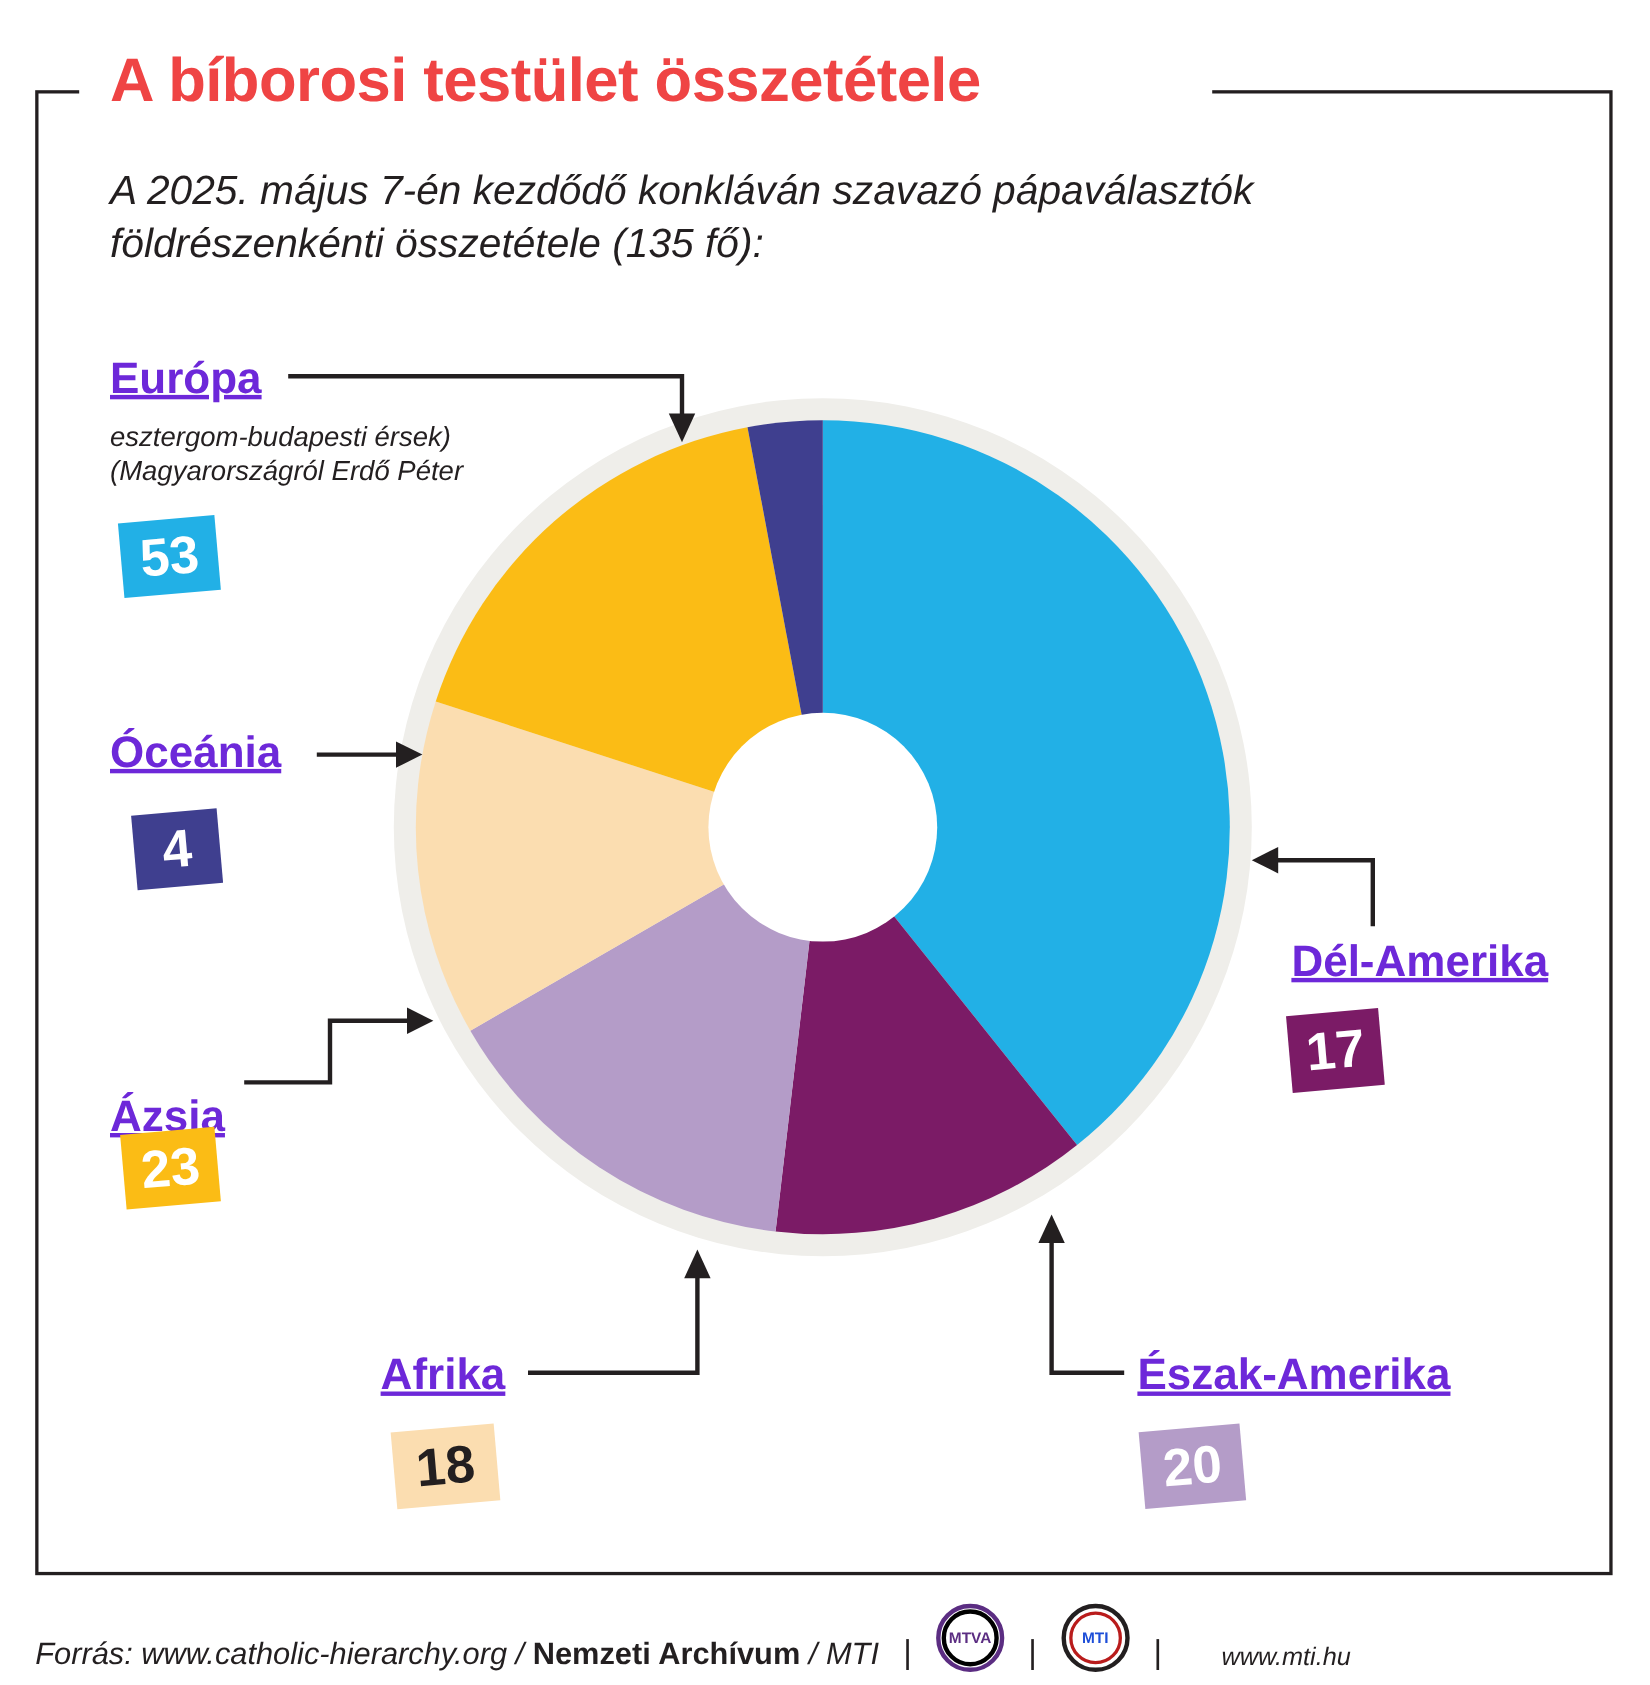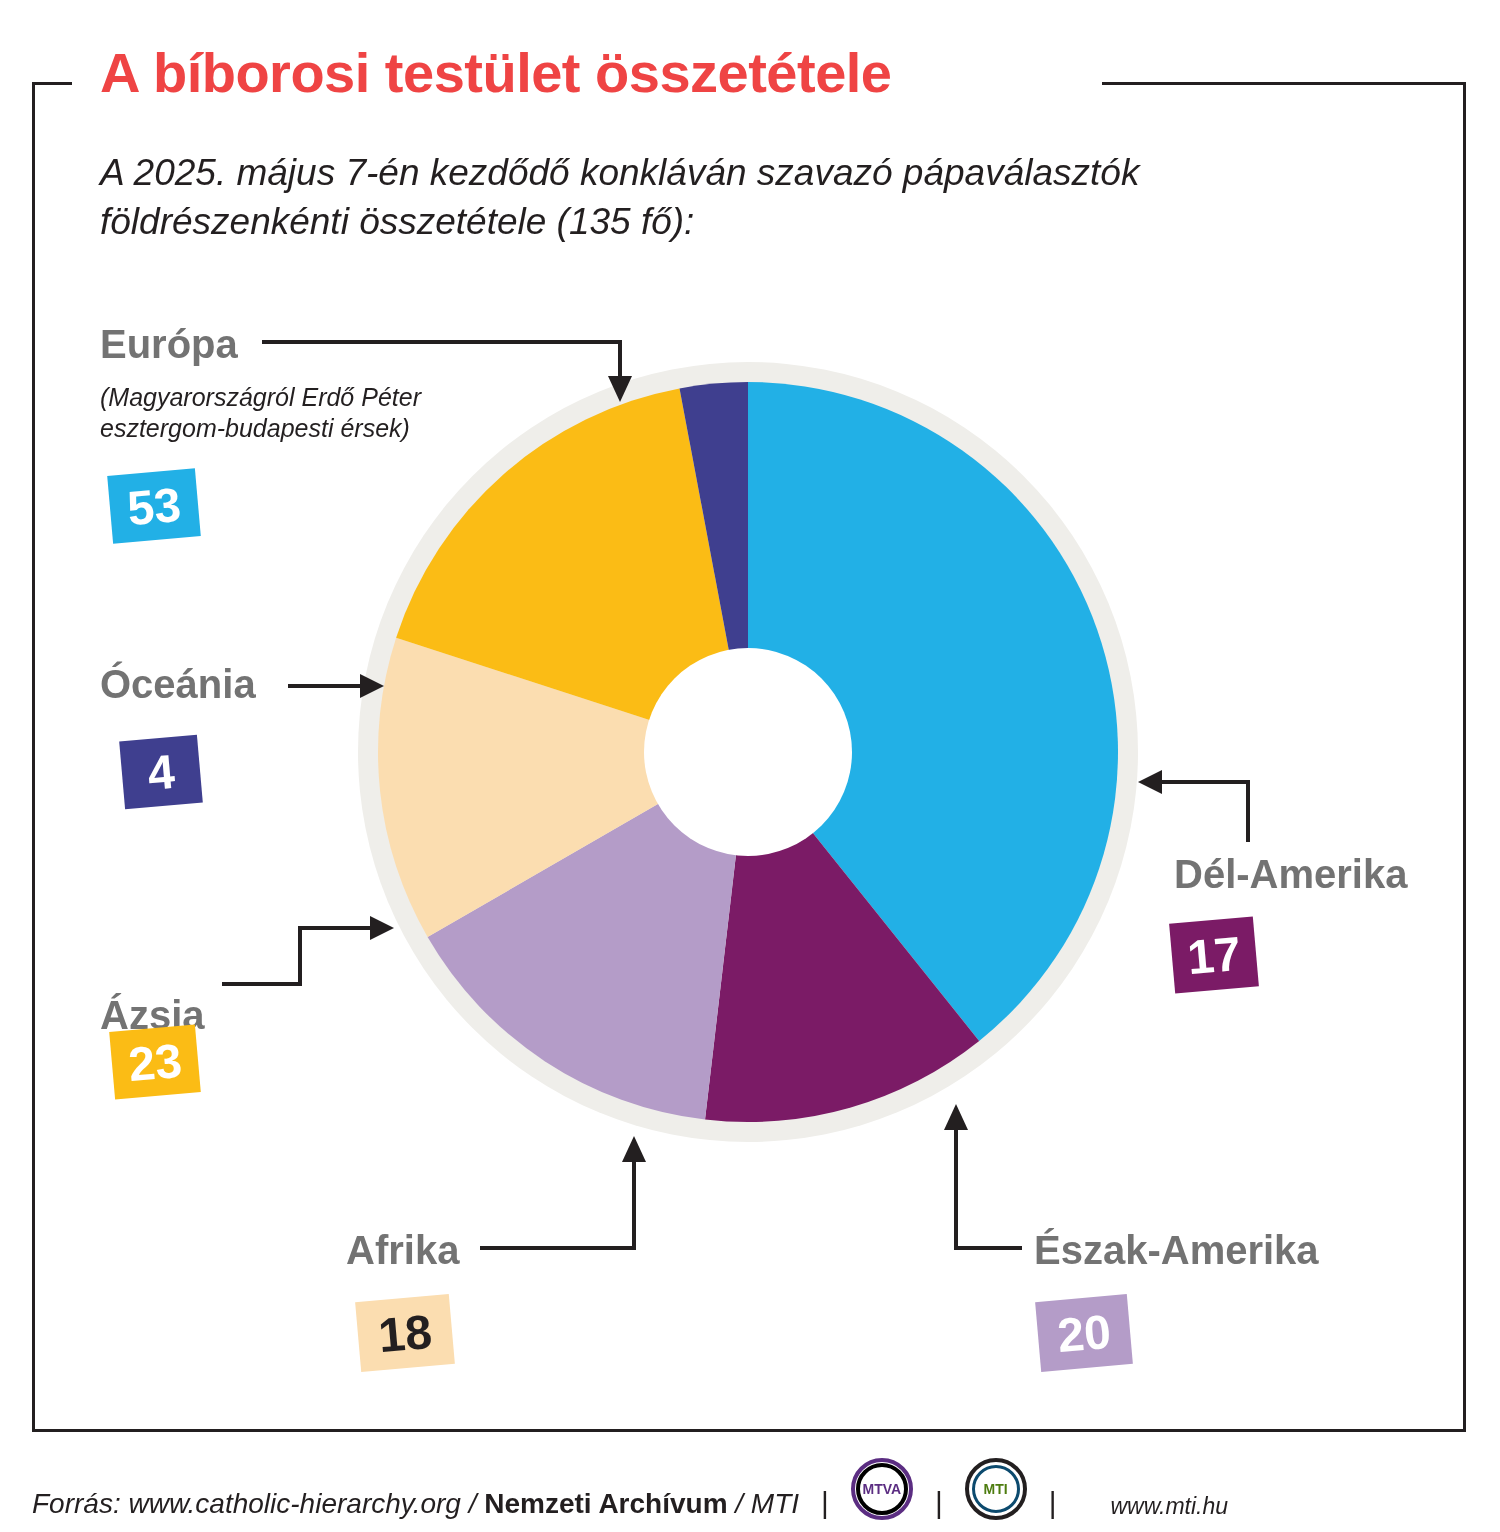--- a/index.html
+++ b/index.html
@@ -67,22 +67,23 @@
     left: 348px;
     top: 352px;
     width: 800px;
     height: 800px;
   }
 
   
   .lbl {
     position: absolute;
     font-weight: bold;
-    color: #737373;
-    white-space: nowrap;
+    color: #6d28d9;
+    white-space: nowrap;
+    text-decoration: underline;
   }
   .lbl-note {
     position: absolute;
     font-style: italic;
     font-size: 25px;
     line-height: 1.22;
     color: #231f20;
     white-space: nowrap;
   }
   .chip {
@@ -159,23 +160,23 @@
     box-sizing: border-box;
   }
   .logo-mtva { border: 4px solid #5b2d82; color: #5b2d82; }
   .logo-mtva span {
     border: 4px solid #000000; border-radius: 50%;
     width: 44px; height: 44px; display:flex; align-items:center; justify-content:center;
     font-size: 14px;
   }
   .logo-mti { border: 4px solid #231f20; color: #231f20; }
   .logo-mti span {
-    border: 3px solid #0c4a6e; border-radius: 50%;
+    border: 3px solid #b91c1c; border-radius: 50%;
     width: 42px; height: 42px; display:flex; align-items:center; justify-content:center;
-    font-size: 14px; color:#4d7c0f;
+    font-size: 14px; color:#1d4ed8;
   }
   .footer-url {
     font-size: 23px; font-style: italic; color: #231f20; margin-left: 32px;
   }
 </style>
 </head>
 <body>
 
 <div id="infographic">
 
@@ -222,22 +223,22 @@
       <polygon points="384,686 360,674 360,698"></polygon>
       <polygon points="394,928 370,916 370,940"></polygon>
       <polygon points="634,1136 622,1162 646,1162"></polygon>
       <polygon points="956,1104 944,1130 968,1130"></polygon>
       <polygon points="1138,782 1162,770 1162,794"></polygon>
     </g>
   </svg>
 
   <div class="lbl" id="lbl-europa">Európa</div>
   <div class="lbl-note" id="note-europa">
+    <div>esztergom-budapesti érsek)</div>
     <div>(Magyarországról Erdő Péter</div>
-    <div>esztergom-budapesti érsek)</div>
   </div>
   <div class="chip" id="chip-europa">53</div>
 
   <div class="lbl" id="lbl-oceania">Óceánia</div>
   <div class="chip" id="chip-oceania">4</div>
 
   <div class="lbl" id="lbl-azsia">Ázsia</div>
   <div class="chip" id="chip-azsia">23</div>
 
   <div class="lbl" id="lbl-afrika">Afrika</div>

